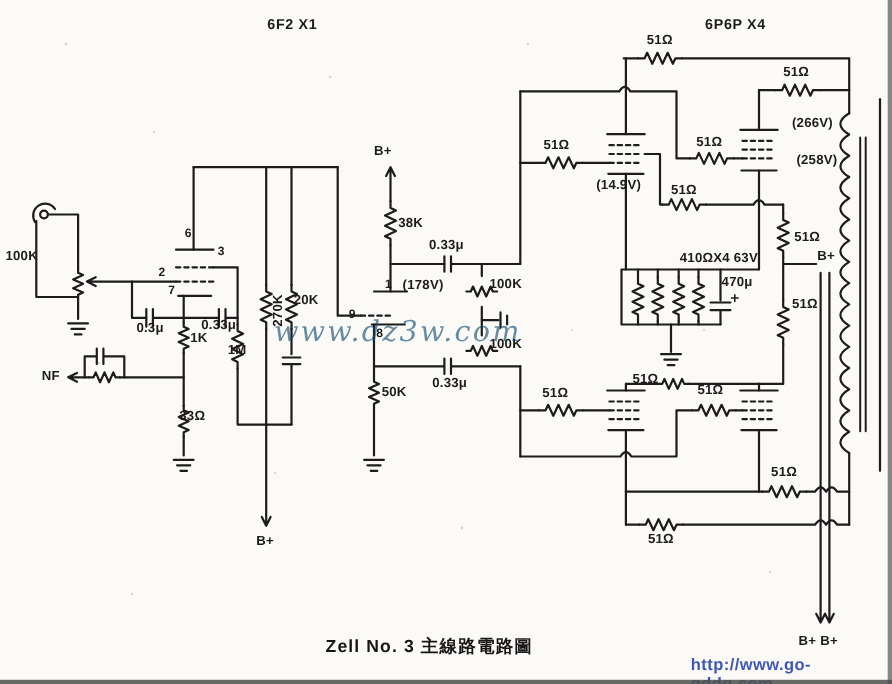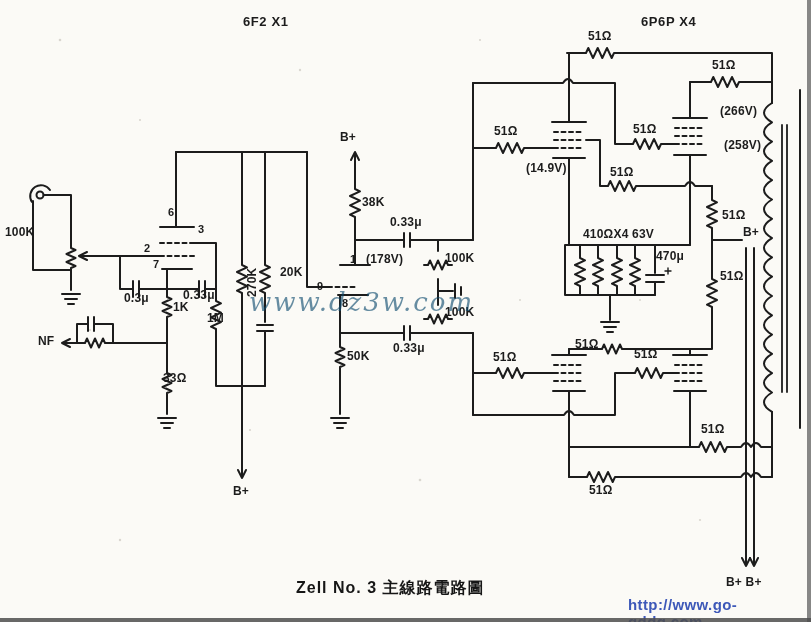--- a/index.html
+++ b/index.html
@@ -209,21 +209,21 @@
   <div class="lbl" style="left:5px;top:226px">100K</div>
   <div class="pin" style="left:168px;top:207px">6</div>
   <div class="pin" style="left:198px;top:224px">3</div>
   <div class="pin" style="left:144px;top:243px">2</div>
   <div class="pin" style="left:153px;top:259px">7</div>
   <div class="lbl" style="left:124px;top:292px">0.3μ</div>
   <div class="lbl" style="left:173px;top:301px">1K</div>
   <div class="lbl" style="left:183px;top:289px">0.33μ</div>
   <div class="lbl" style="left:207px;top:312px">1M</div>
   <div class="lbl rot" style="left:246px;top:297px">270K</div>
-  <div class="lbl" style="left:280px;top:266px">20K</div>
+  <div class="lbl" style="left:267px;top:266px">20K</div>
   <div class="lbl" style="left:38px;top:335px">NF</div>
   <div class="lbl" style="left:163px;top:372px">33Ω</div>
   <div class="lbl" style="left:233px;top:485px">B+</div>
 
   <div class="lbl" style="left:340px;top:131px">B+</div>
   <div class="lbl" style="left:362px;top:196px">38K</div>
   <div class="pin" style="left:350px;top:254px">1</div>
   <div class="lbl" style="left:366px;top:253px">(178V)</div>
   <div class="pin" style="left:317px;top:281px">9</div>
   <div class="pin" style="left:342px;top:298px">8</div>
@@ -231,27 +231,27 @@
   <div class="lbl" style="left:445px;top:252px">100K</div>
   <div class="lbl" style="left:445px;top:306px">100K</div>
   <div class="lbl" style="left:393px;top:342px">0.33μ</div>
   <div class="lbl" style="left:347px;top:350px">50K</div>
 
   <div class="lbl" style="left:588px;top:30px">51Ω</div>
   <div class="lbl" style="left:712px;top:59px">51Ω</div>
   <div class="lbl" style="left:720px;top:105px">(266V)</div>
   <div class="lbl" style="left:724px;top:139px">(258V)</div>
   <div class="lbl" style="left:494px;top:125px">51Ω</div>
-  <div class="lbl" style="left:526px;top:162px">(14.9V)</div>
+  <div class="lbl" style="left:542px;top:162px">(14.9V)</div>
   <div class="lbl" style="left:633px;top:123px">51Ω</div>
   <div class="lbl" style="left:610px;top:166px">51Ω</div>
   <div class="lbl" style="left:722px;top:209px">51Ω</div>
   <div class="lbl" style="left:743px;top:226px">B+</div>
   <div class="lbl" style="left:720px;top:270px">51Ω</div>
-  <div class="lbl" style="left:583px;top:228px">410ΩX4 63V</div>
+  <div class="lbl" style="left:618px;top:228px">410ΩX4 63V</div>
   <div class="lbl" style="left:656px;top:250px">470μ</div>
   <div class="lbl" style="left:575px;top:338px">51Ω</div>
   <div class="lbl" style="left:634px;top:348px">51Ω</div>
   <div class="lbl" style="left:493px;top:351px">51Ω</div>
   <div class="lbl" style="left:701px;top:423px">51Ω</div>
   <div class="lbl" style="left:589px;top:484px">51Ω</div>
   <div class="lbl" style="left:726px;top:576px">B+ B+</div>
 
   <div class="caption" style="left:296px;top:578px">Zell No. 3 主線路電路圖</div>
   <div class="url" style="left:628px;top:596px">http://www.go-gddq.com</div>

